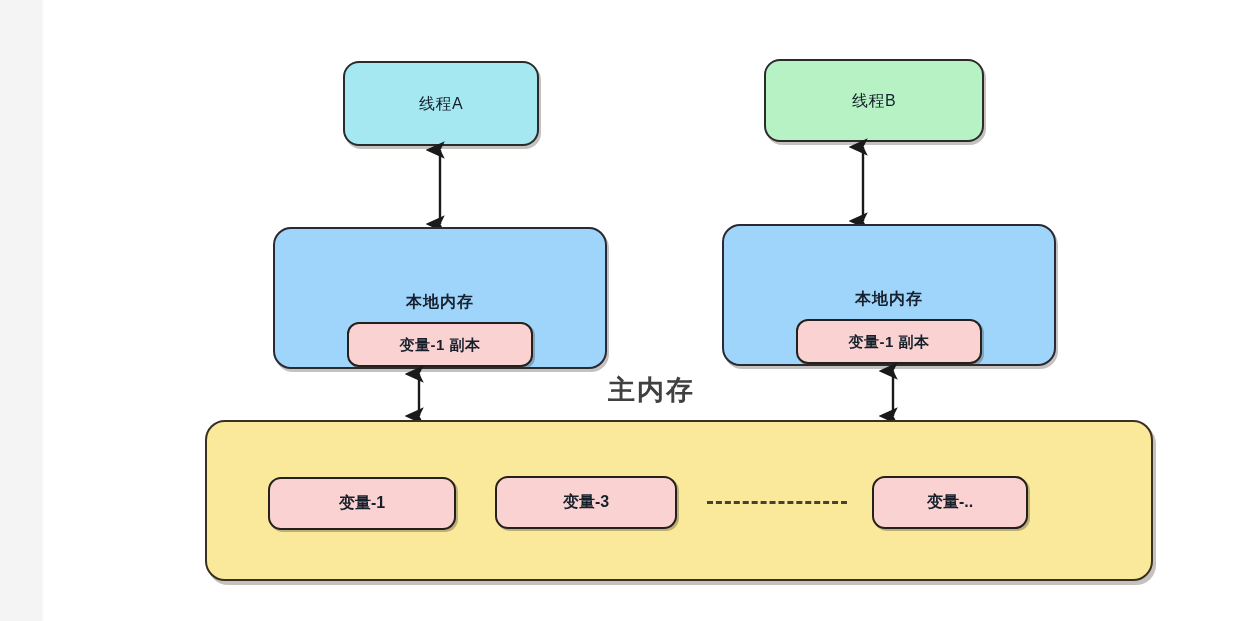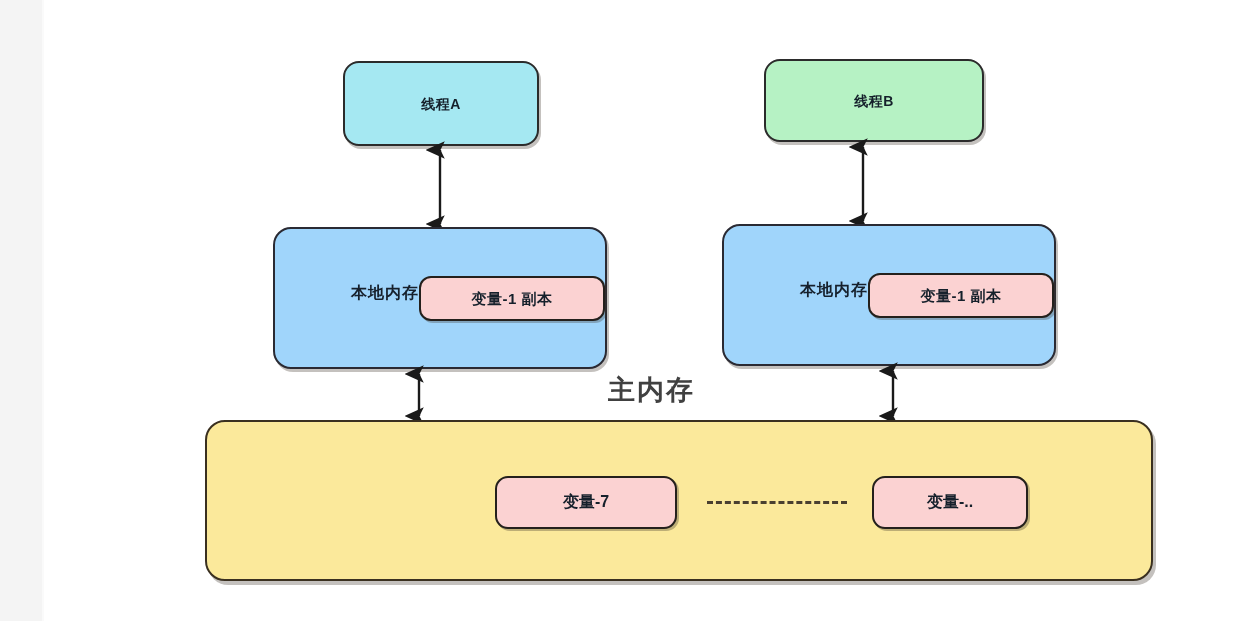--- a/index.html
+++ b/index.html
@@ -54,28 +54,28 @@
     border-color: #2b2b2b;
     border-radius: 16px;
   }
   .thread-b {
     left: 764px; top: 59px;
     width: 220px; height: 83px;
     background: #b6f2c4;
     border-color: #2b2b2b;
     border-radius: 16px;
   }
-  .thread-a .lbl, .thread-b .lbl { font-size: 14px; font-weight: 700; }
+  .thread-a .lbl, .thread-b .lbl { font-size: 16px; font-weight: 400; }
 
   
   .local-mem {
     background: #a0d5fb;
     border-color: #2a2a33;
     border-radius: 18px;
-    flex-direction: row;
+    flex-direction: column;
     justify-content: flex-end;
     padding-bottom: 0;
   }
   .local-left  { left: 273px; top: 227px; width: 334px; height: 142px; }
   .local-right { left: 722px; top: 224px; width: 334px; height: 142px; }
   .local-mem .mem-title {
     font-size: 16px;
     font-weight: 600;
     color: #16202c;
     margin-bottom: 9px;
@@ -234,21 +234,24 @@
         </marker>
       </defs>
       <line x1="13" y1="50" x2="13" y2="5" stroke="#1a1a1a" stroke-width="2.4" marker-start="url(#headDnD)" marker-end="url(#headUpD)"></line>
     </svg>
   </div>
 
   <div class="main-mem-title">主内存</div>
 
   <div class="box main-mem"></div>
 
+  <div class="var-slot var-1">
+    <span class="lbl">变量-1</span>
+  </div>
   <div class="var-slot var-2">
-    <span class="lbl">变量-7</span>
+    <span class="lbl">变量-3</span>
   </div>
   <div class="dash-line"></div>
   <div class="var-slot var-n">
     <span class="lbl">变量-..</span>
   </div>
 
 </div>
 
 </body></html>

